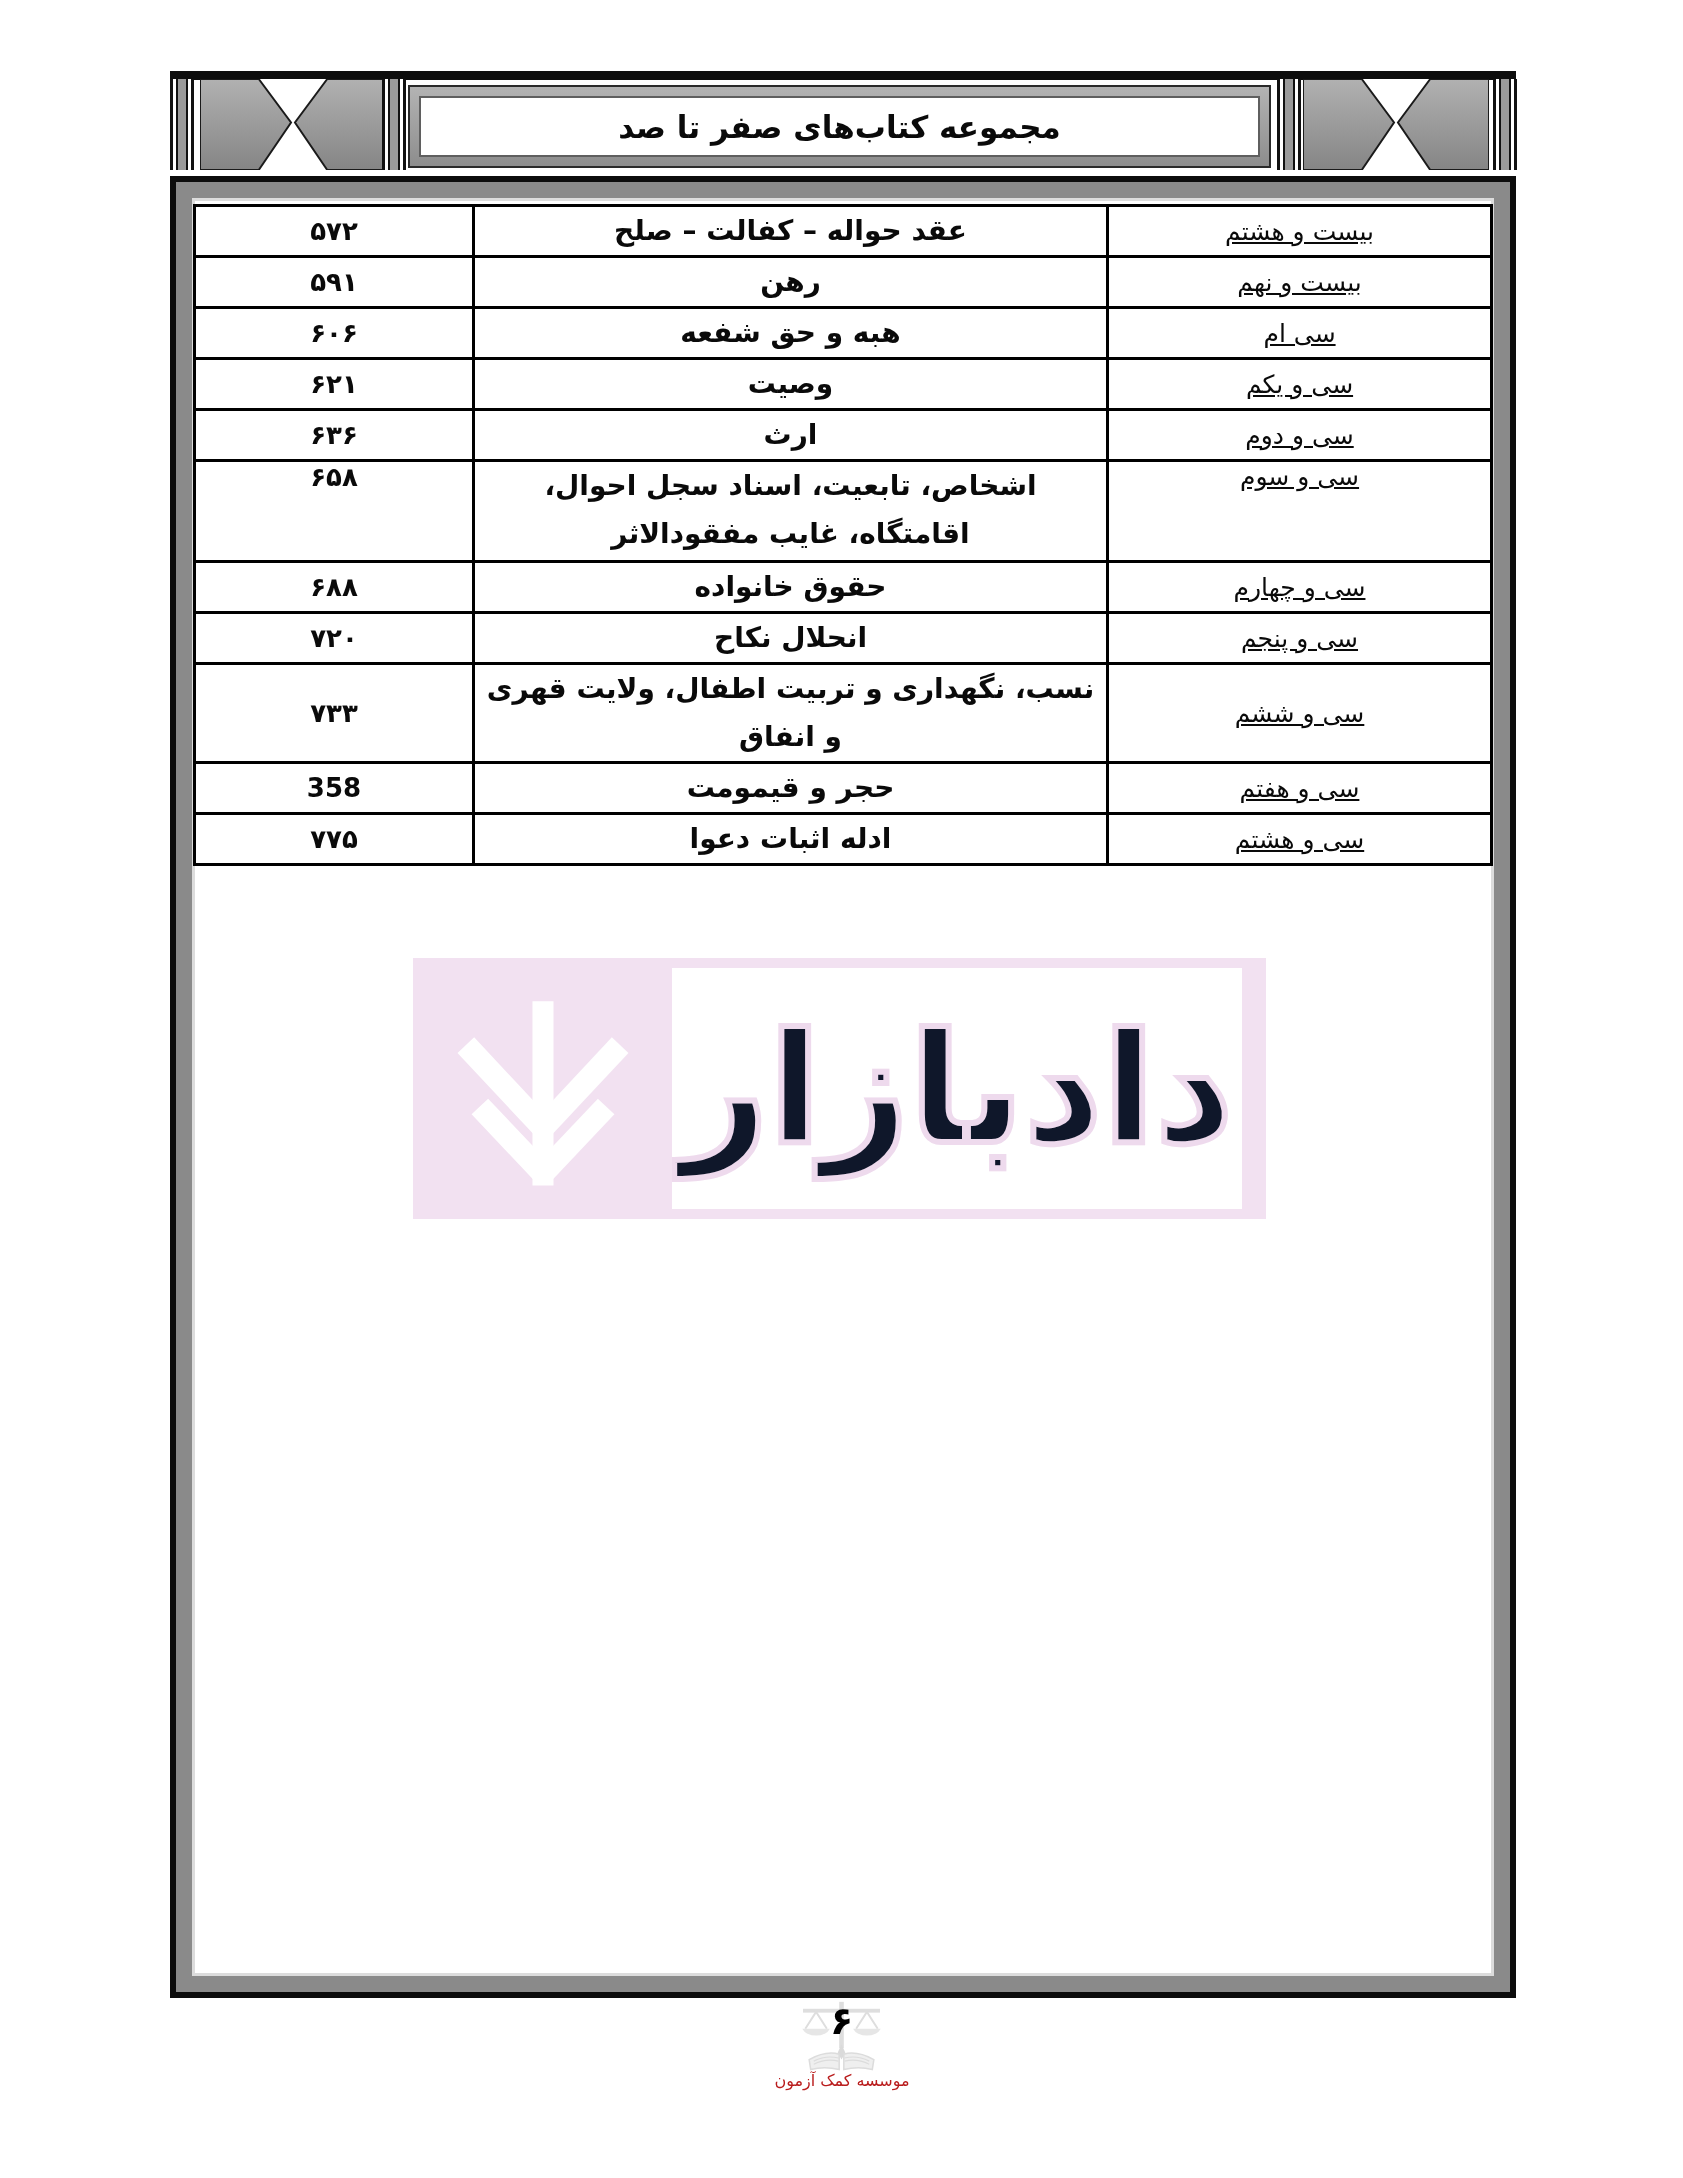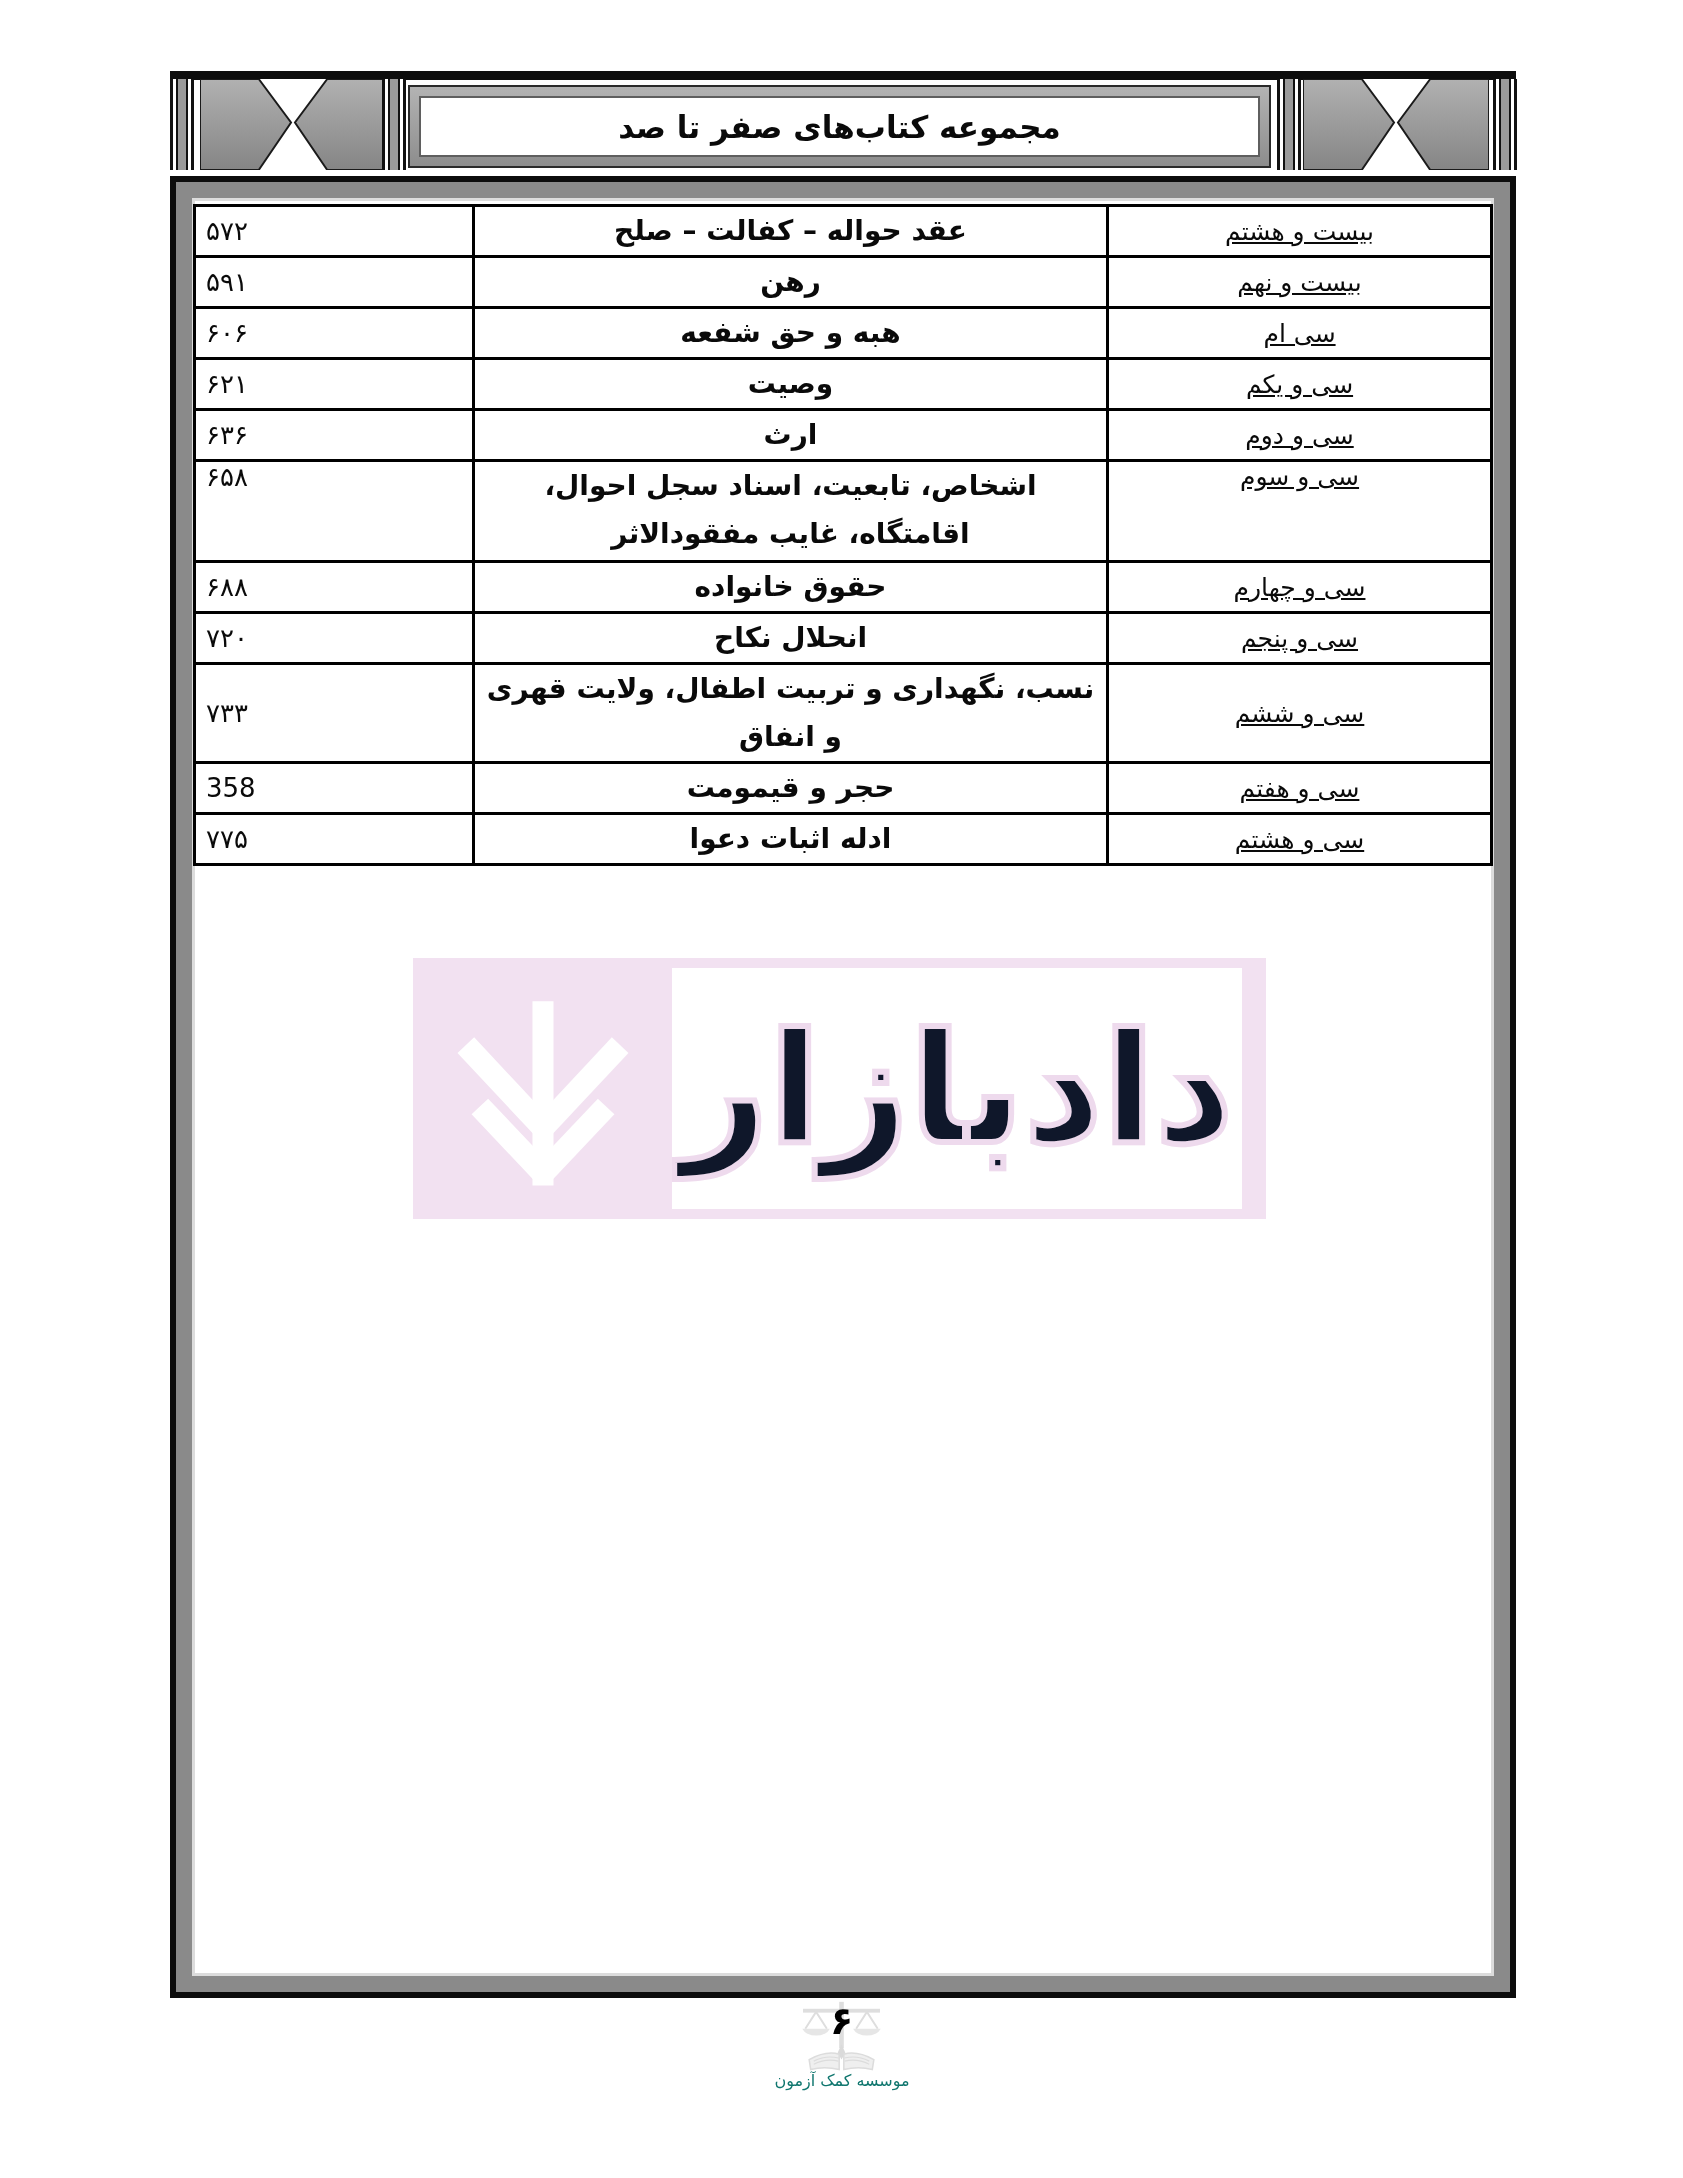--- a/index.html
+++ b/index.html
@@ -37,37 +37,37 @@
     position:absolute;left:193px;top:204px;width:1297px;
     border-collapse:collapse; direction:rtl; table-layout:fixed;
     background:#fff;
   }
   table.toc td{border:3px solid #000;padding:0 10px;vertical-align:middle;color:#0a0a0a;}
   table.toc tr.normal{height:50px;}
   table.toc tr.tall{height:101px;}
   table.toc tr.tall td{vertical-align:top;padding-top:0;}
   td.chapter-cell{font-size:25px;text-align:center;font-weight:normal;text-decoration:underline;}
   td.title-cell{font-size:28px;font-weight:bold;text-align:center;line-height:48px;}
-  td.page-cell{font-size:26px;text-align:left;}
+  td.page-cell{font-size:26px;text-align:center;font-weight:bold;}
   
   .watermark{position:absolute;left:413px;top:958px;width:853px;height:261px;background:#f2e1f1;}
   .wm-logo{position:absolute;left:0;top:0;width:259px;height:261px;display:flex;align-items:center;justify-content:center;}
   .wm-textbox{
     position:absolute;left:259px;top:10px;right:24px;bottom:10px;background:#ffffff;
     display:flex;align-items:center;justify-content:center;overflow:hidden;
   }
   .wm-text{
     direction:rtl;font-size:153px;font-weight:bold;color:#0f172a;
     -webkit-text-stroke:6px #eedaed; letter-spacing:4px; white-space:nowrap;
   }
   
   .footer-logo{position:absolute;left:770px;top:1998px;width:143px;height:77px;}
   .footer-caption{
     position:absolute;left:723px;top:2071px;width:238px;text-align:center;
-    font-size:16px;color:#0f766e;direction:rtl;
+    font-size:16px;color:#b91c1c;direction:rtl;
   }
   .footer-pagenum{
     position:absolute;left:812px;top:2000px;width:59px;text-align:center;
     font-size:38px;font-weight:bold;color:#000;line-height:42px;
   }
 </style>
 </head>
 <body>
 
 <div class="page">

